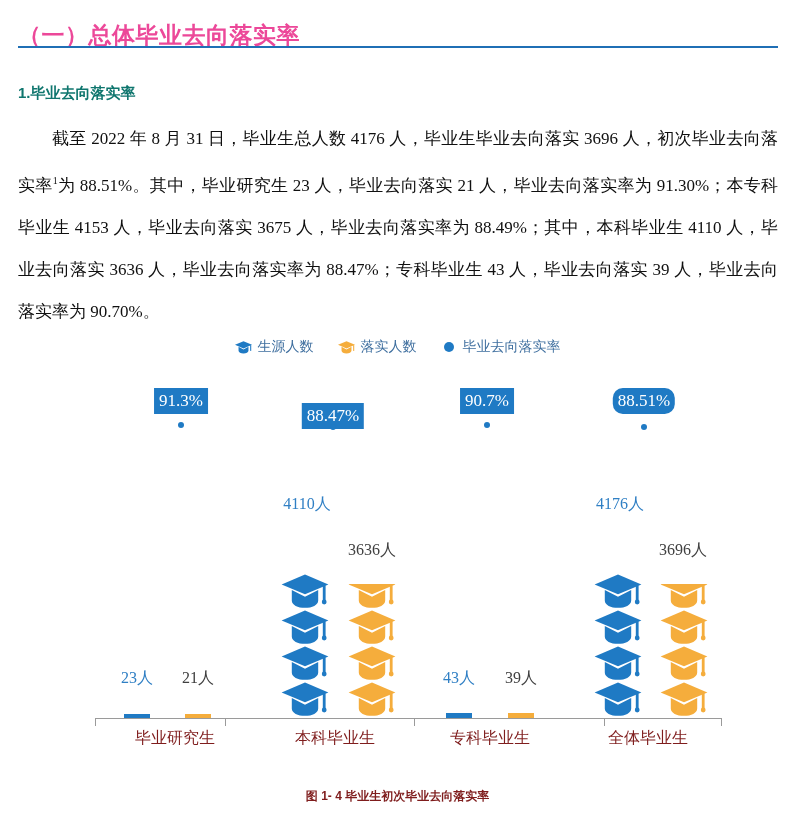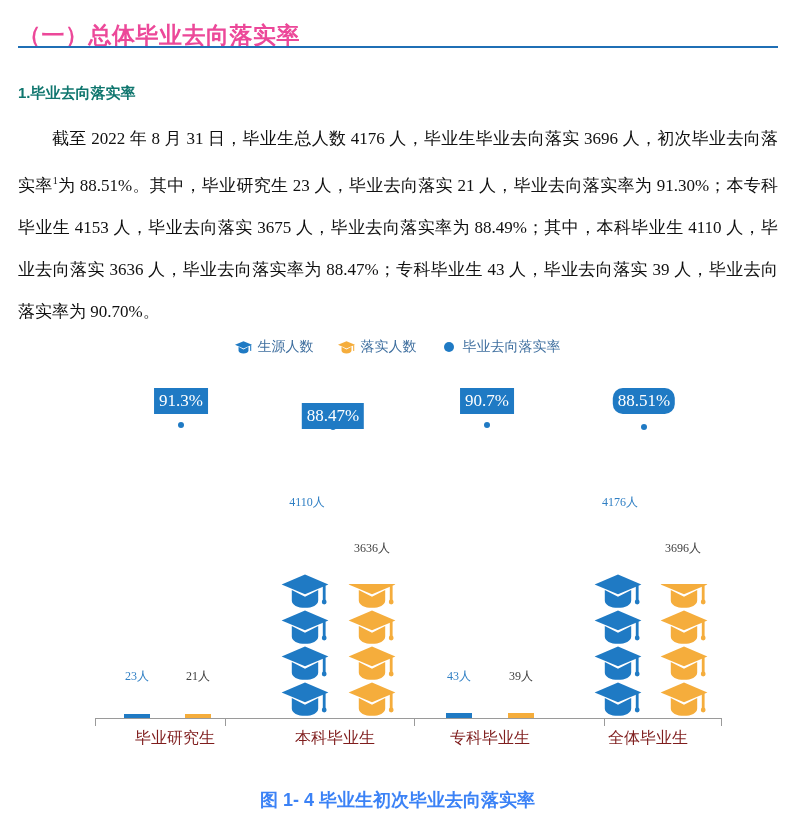--- a/index.html
+++ b/index.html
@@ -105,21 +105,21 @@
     position: absolute;
     width: 6px; height: 6px;
     border-radius: 50%;
     background: #1f7ac4;
     transform: translateX(-50%);
   }
 
   
   .val-lbl {
     position: absolute;
-    font-size: 12px;
+    font-size: 16px;
     white-space: nowrap;
     transform: translateX(-50%);
     font-family: "Liberation Serif", "DejaVu Serif", serif;
     text-align: right;
   }
   .val-blue { color: #2f7fc4; }
   .val-orange { color: #404040; }
 
   
   .stack {
@@ -160,22 +160,22 @@
 
   
   .fig-caption {
     position: absolute;
     left: 0;
     top: 788px;
     width: 795px;
     text-align: center;
     font-family: "Liberation Sans", "DejaVu Sans", sans-serif;
     font-weight: bold;
-    font-size: 18px;
-    color: #3b82f6;
+    font-size: 12px;
+    color: #7f1d1d;
   }
 </style>
 </head>
 <body>
 
 <div class="doc-heading">（一）总体毕业去向落实率</div>
 <div class="heading-rule"></div>
 <div class="sub-heading">1.毕业去向落实率</div>
 
 <div class="body-para">截至 2022 年 8 月 31 日，毕业生总人数 4176 人，毕业生毕业去向落实 3696 人，初次毕业去向落实率<sup>1</sup>为 88.51%。其中，毕业研究生 23 人，毕业去向落实 21 人，毕业去向落实率为 91.30%；本专科毕业生 4153 人，毕业去向落实 3675 人，毕业去向落实率为 88.49%；其中，本科毕业生 4110 人，毕业去向落实 3636 人，毕业去向落实率为 88.47%；专科毕业生 43 人，毕业去向落实 39 人，毕业去向落实率为 90.70%。</div>

